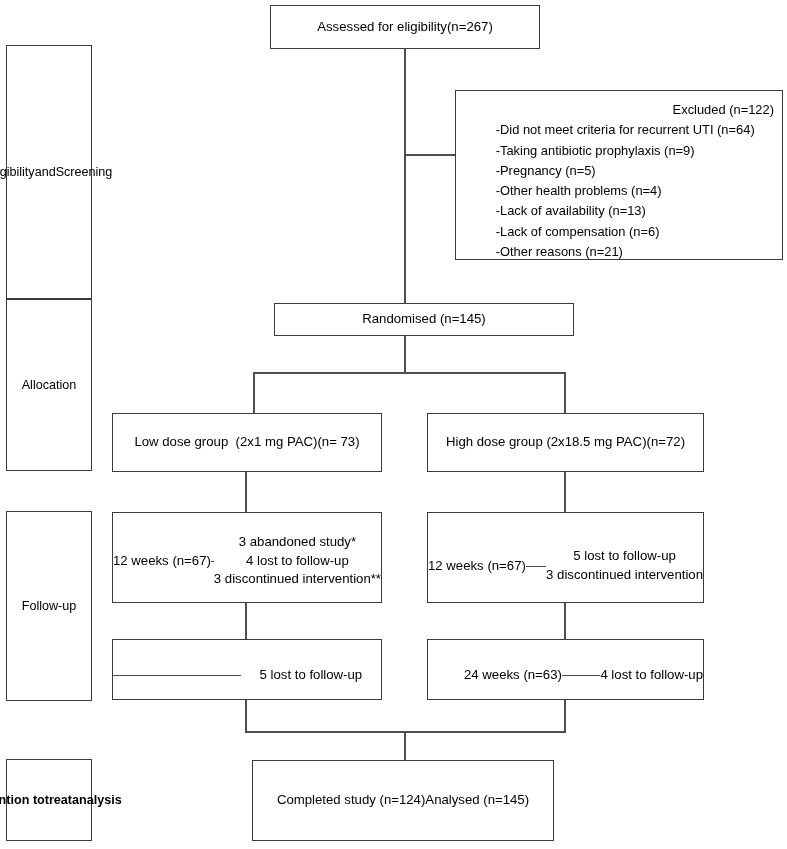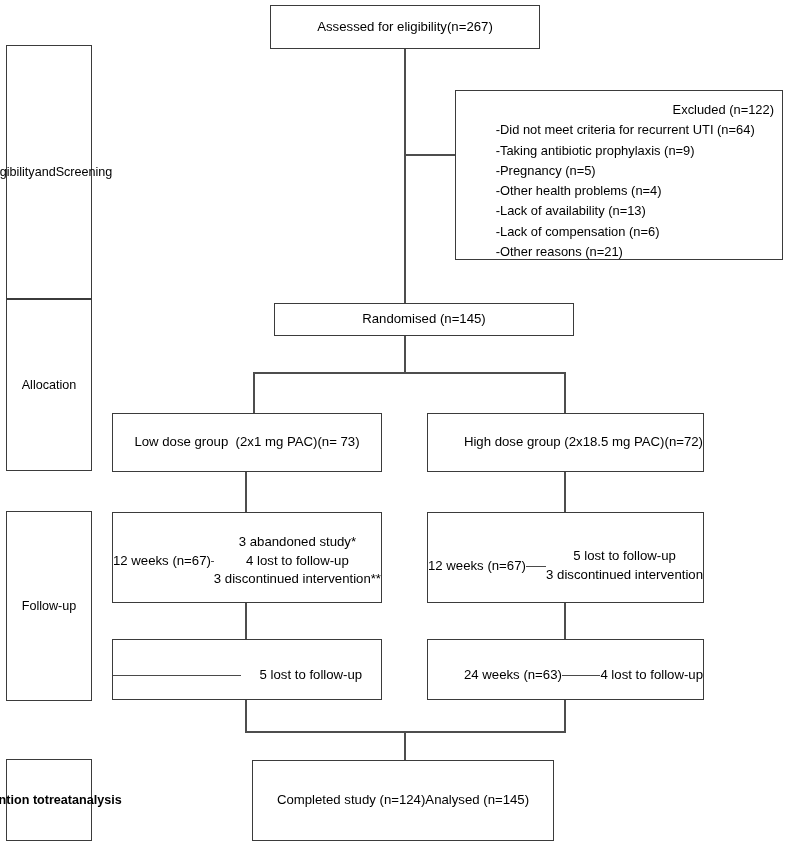--- a/index.html
+++ b/index.html
@@ -172,21 +172,21 @@
 
   <div class="box" style="left:274px; top:303px; width:300px; height:33px;">
     <span class="ln">Randomised (n=145)</span>
   </div>
 
   <div class="box" style="left:112px; top:413px; width:270px; height:59px;">
     <span class="ln">Low dose group  (2x1 mg PAC)</span>
     <span class="ln">(n= 73)</span>
   </div>
 
-  <div class="box" style="left:427px; top:413px; width:277px; height:59px;justify-content:flex-end;">
+  <div class="box" style="left:427px; top:413px; width:277px; height:59px;">
     <span class="ln">High dose group (2x18.5 mg PAC)</span>
     <span class="ln">(n=72)</span>
   </div>
 
   <div class="box fu" style="left:112px; top:512px; width:270px; height:91px; padding-top:7px;">
     <span class="fu-head">12 weeks (n=67)</span>
     <div class="fu-rule"></div>
     <div class="fu-body">
       <span class="ln">3 abandoned study*</span>
       <span class="ln">4 lost to follow-up</span>

